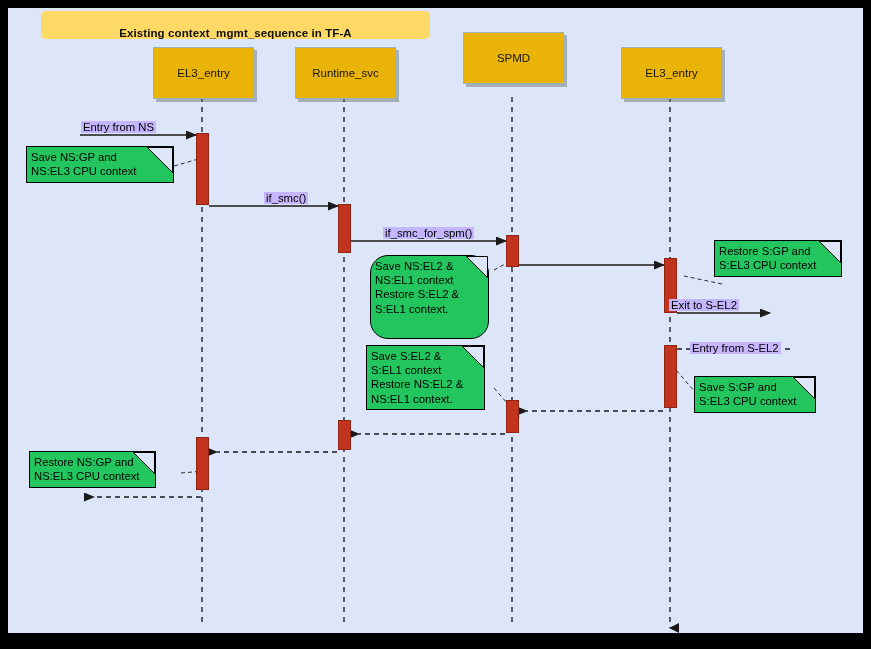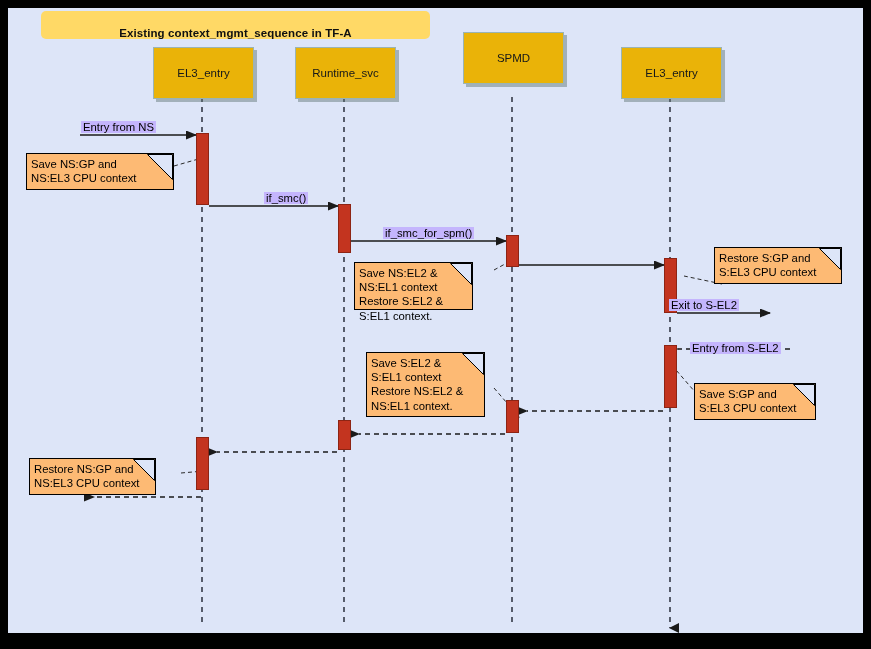--- a/index.html
+++ b/index.html
@@ -11,22 +11,22 @@
   .banner{position:absolute;left:33px;top:3px;width:389px;height:28px;background:#ffd966;
     border-radius:5px;display:flex;align-items:flex-end;justify-content:center;}
   .banner span{font-size:11.5px;font-weight:bold;color:#101010;letter-spacing:.1px;}
 
   .lifebox{position:absolute;width:99px;height:50px;background:#eab308;border:1px solid #9ab4b4;
     box-shadow:3px 3px 0 rgba(90,110,110,.45);display:flex;align-items:center;justify-content:center;}
   .lifebox span{font-size:11.5px;color:#15181a;}
 
   .act{position:absolute;width:13px;background:#c3341f;border:1px solid #8d2414;box-sizing:border-box;}
 
-  .note{position:absolute;background:#fdba74;border:1px solid #000;box-sizing:border-box;
-    font-size:11.3px;line-height:14.2px;color:#000;padding:3px 4px 2px 4px;margin-top:7px;}
+  .note{position:absolute;background:#22c55e;border:1px solid #000;box-sizing:border-box;
+    font-size:11.3px;line-height:14.2px;color:#000;padding:3px 4px 2px 4px;}
   .note .ln{white-space:nowrap;}
   .fold{position:absolute;top:0;right:0;}
 
   .msg{position:absolute;font-size:11.3px;color:#000;background:#c4b5fd;padding:0 2px;white-space:nowrap;}
 </style>
 </head>
 <body>
 
 <div id="root">
   <div id="canvas">
@@ -120,21 +120,21 @@
     <div class="msg" style="left:682px;top:334px;">Entry from S-EL2</div>
 
     <div class="note" style="left:18px;top:138px;width:148px;height:37px;">
       <svg class="fold" width="26" height="26" viewBox="0 0 26 26">
         <path d="M0.5,0.5 L25.5,25.5 L25.5,0.5 z" fill="#dde5f8" stroke="#000" stroke-width="1"></path>
       </svg>
       <div class="ln">Save NS:GP and</div>
       <div class="ln">NS:EL3 CPU context</div>
     </div>
 
-    <div class="note" style="left:346px;top:247px;width:119px;height:48px;">
+    <div class="note" style="left:362px;top:247px;width:119px;height:84px;border-radius:18px;">
       <svg class="fold" width="22" height="22" viewBox="0 0 22 22">
         <path d="M0.5,0.5 L21.5,21.5 L21.5,0.5 z" fill="#dde5f8" stroke="#000" stroke-width="1"></path>
       </svg>
       <div class="ln">Save NS:EL2 &amp;</div>
       <div class="ln">NS:EL1 context</div>
       <div class="ln">Restore S:EL2 &amp;</div>
       <div class="ln">S:EL1 context.</div>
     </div>
 
     <div class="note" style="left:706px;top:232px;width:128px;height:37px;">

